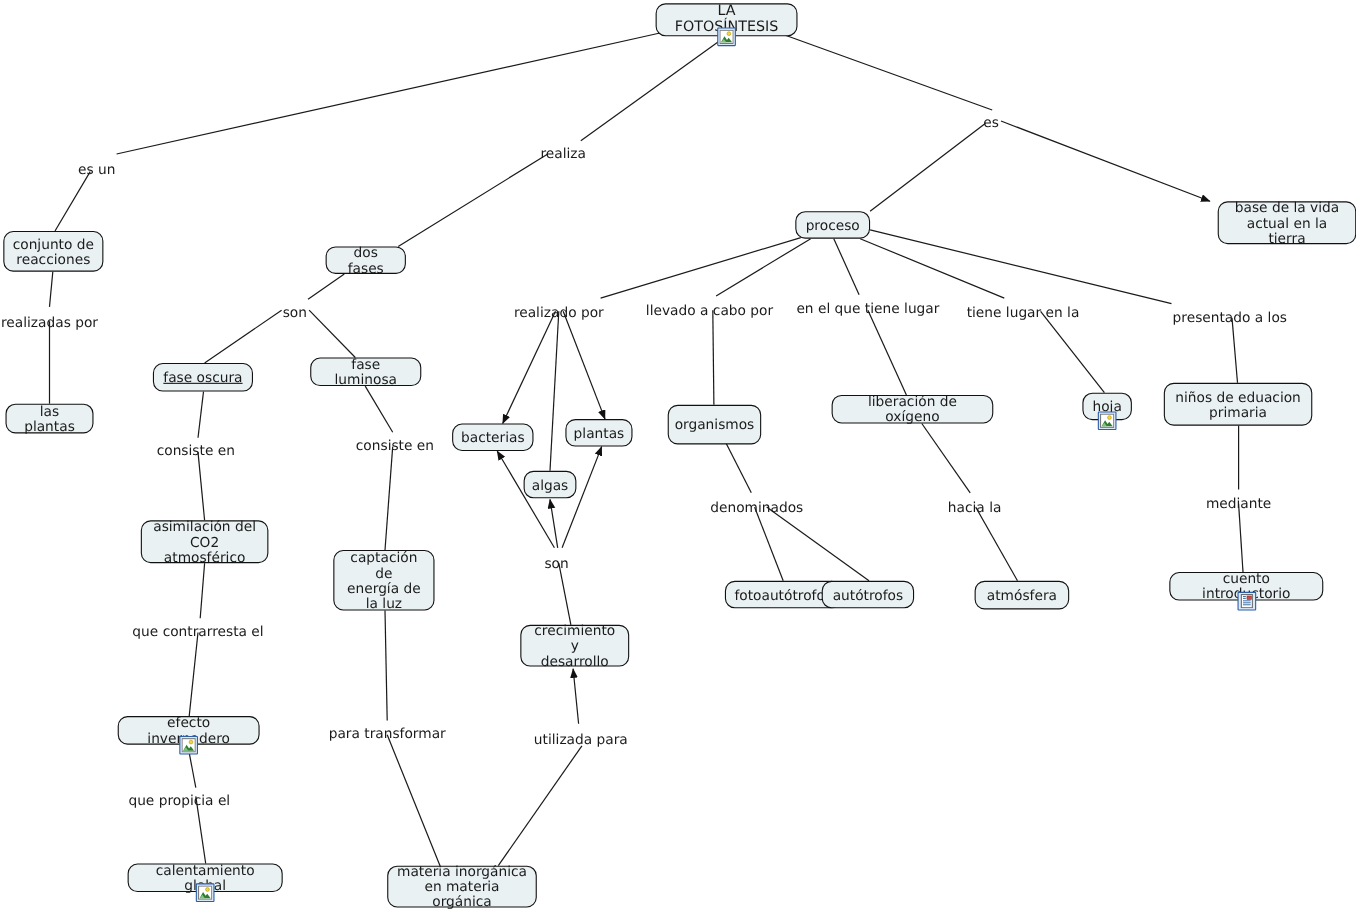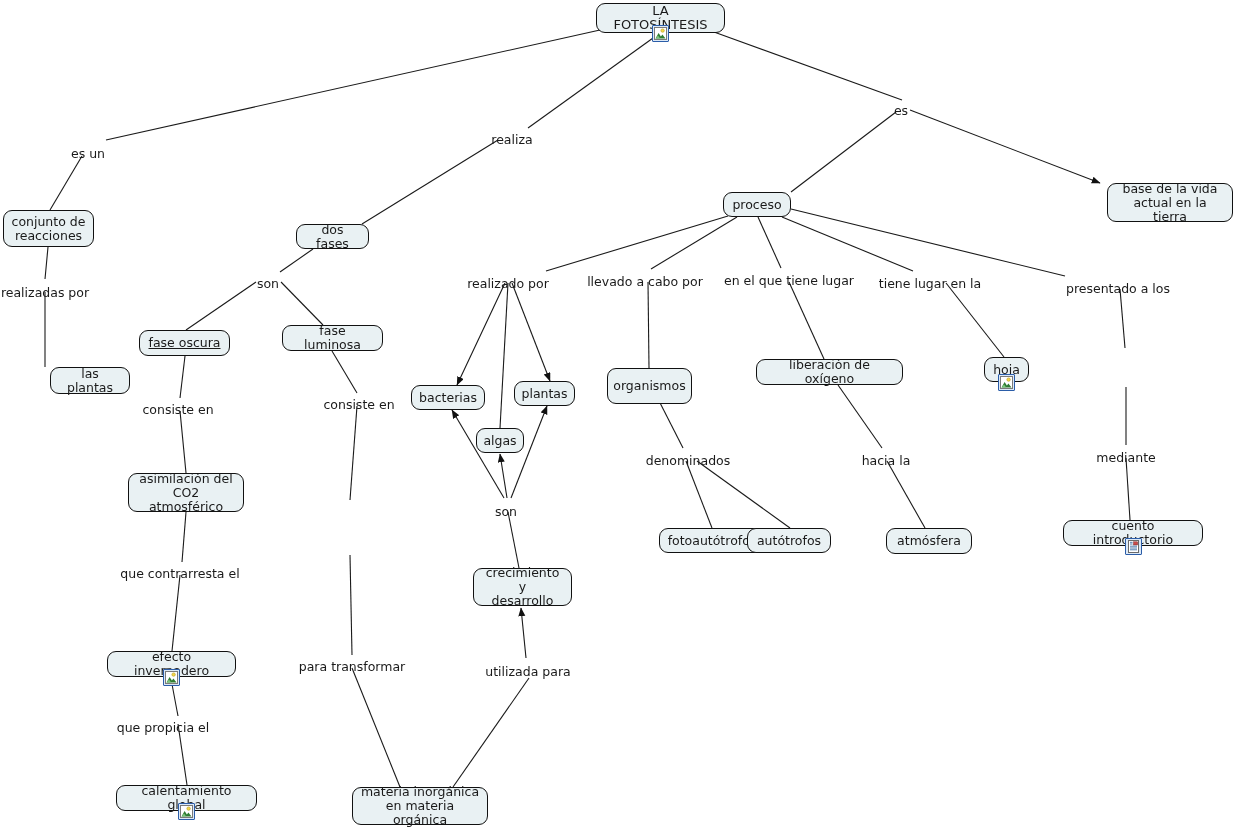--- a/index.html
+++ b/index.html
@@ -137,21 +137,21 @@
     <div class="res-icon" style="position: absolute; left: 652px; top: 25px;">
       <svg width="13" height="13" viewBox="0 0 13 13">
         <rect x="0.5" y="0.5" width="12" height="12" fill="#ffffff" stroke="#7a7a7a" stroke-width="1"></rect>
         <circle cx="8.6" cy="3.6" r="1.7" fill="#f4d64b" stroke="#b99c16" stroke-width="0.6"></circle>
         <path d="M1.5 11.5 L4.6 6.0 L6.9 9.4 L8.4 7.4 L11.5 11.5 Z" fill="#2f7d32"></path>
         <path d="M1.5 11.5 L4.0 8.4 L6.2 11.5 Z" fill="#7cc47f"></path>
       </svg>
     </div>
     <div class="node" style="left: 3px; top: 210px; width: 91px; height: 37px;"><span>conjunto de
 reacciones</span></div>
-    <div class="node" style="left: 5px; top: 367px; width: 80px; height: 27px; margin-left: 45px;"><span>las plantas</span></div>
+    <div class="node" style="left: 5px; top: 367px; width: 80px; height: 27px;"><span>las plantas</span></div>
     <div class="node" style="left: 296px; top: 224px; width: 73px; height: 25px;"><span>dos fases</span></div>
     <div class="node" style="left: 139px; top: 330px; width: 91px; height: 26px; text-decoration: underline;"><span>fase oscura</span></div>
     <div class="node" style="left: 282px; top: 325px; width: 101px; height: 26px;"><span>fase luminosa</span></div>
     <div class="node" style="left: 128px; top: 473px; width: 116px; height: 39px;"><span>asimilación del
 CO2 atmosférico</span></div>
     <div class="node" style="left: 107px; top: 651px; width: 129px; height: 26px;"><span>efecto invernadero</span></div>
     <div class="res-icon" style="position: absolute; left: 163px; top: 669px;">
       <svg width="13" height="13" viewBox="0 0 13 13">
         <rect x="0.5" y="0.5" width="12" height="12" fill="#ffffff" stroke="#7a7a7a" stroke-width="1"></rect>
         <circle cx="8.6" cy="3.6" r="1.7" fill="#f4d64b" stroke="#b99c16" stroke-width="0.6"></circle>
@@ -161,20 +161,23 @@
     </div>
     <div class="node" style="left: 116px; top: 785px; width: 141px; height: 26px;"><span>calentamiento global</span></div>
     <div class="res-icon" style="position: absolute; left: 178px; top: 803px;">
       <svg width="13" height="13" viewBox="0 0 13 13">
         <rect x="0.5" y="0.5" width="12" height="12" fill="#ffffff" stroke="#7a7a7a" stroke-width="1"></rect>
         <circle cx="8.6" cy="3.6" r="1.7" fill="#f4d64b" stroke="#b99c16" stroke-width="0.6"></circle>
         <path d="M1.5 11.5 L4.6 6.0 L6.9 9.4 L8.4 7.4 L11.5 11.5 Z" fill="#2f7d32"></path>
         <path d="M1.5 11.5 L4.0 8.4 L6.2 11.5 Z" fill="#7cc47f"></path>
       </svg>
     </div>
+    <div class="node" style="left: 303px; top: 500px; width: 92px; height: 55px;"><span>captación de
+energía de
+la luz</span></div>
     <div class="node" style="left: 352px; top: 787px; width: 136px; height: 38px;"><span>materia inorgánica
 en materia orgánica</span></div>
     <div class="node" style="left: 411px; top: 385px; width: 74px; height: 25px;"><span>bacterias</span></div>
     <div class="node" style="left: 476px; top: 428px; width: 48px; height: 25px;"><span>algas</span></div>
     <div class="node" style="left: 514px; top: 381px; width: 61px; height: 25px;"><span>plantas</span></div>
     <div class="node" style="left: 473px; top: 568px; width: 99px; height: 38px;"><span>crecimiento y
 desarrollo</span></div>
     <div class="node" style="left: 723px; top: 192px; width: 68px; height: 25px;"><span>proceso</span></div>
     <div class="node" style="left: 607px; top: 368px; width: 85px; height: 36px;"><span>organismos</span></div>
     <div class="node" style="left: 659px; top: 528px; width: 106px; height: 25px;"><span>fotoautótrofos</span></div>
@@ -183,20 +186,22 @@
     <div class="node" style="left: 886px; top: 528px; width: 86px; height: 26px;"><span>atmósfera</span></div>
     <div class="node" style="left: 984px; top: 357px; width: 45px; height: 25px;"><span>hoja</span></div>
     <div class="res-icon" style="position: absolute; left: 998px; top: 374px;">
       <svg width="13" height="13" viewBox="0 0 13 13">
         <rect x="0.5" y="0.5" width="12" height="12" fill="#ffffff" stroke="#7a7a7a" stroke-width="1"></rect>
         <circle cx="8.6" cy="3.6" r="1.7" fill="#f4d64b" stroke="#b99c16" stroke-width="0.6"></circle>
         <path d="M1.5 11.5 L4.6 6.0 L6.9 9.4 L8.4 7.4 L11.5 11.5 Z" fill="#2f7d32"></path>
         <path d="M1.5 11.5 L4.0 8.4 L6.2 11.5 Z" fill="#7cc47f"></path>
       </svg>
     </div>
+    <div class="node" style="left: 1058px; top: 348px; width: 135px; height: 39px;"><span>niños de eduacion
+primaria</span></div>
     <div class="node" style="left: 1063px; top: 520px; width: 140px; height: 26px;"><span>cuento introductorio</span></div>
     <div class="res-icon" style="position: absolute; left: 1124.5px; top: 538px;">
       <svg width="13" height="13" viewBox="0 0 13 13">
         <rect x="1.5" y="0.5" width="10" height="12" fill="#ffffff" stroke="#6a6a6a" stroke-width="1"></rect>
         <rect x="6.6" y="1.8" width="4.0" height="3.2" fill="#c94b4b" stroke="#7a2b2b" stroke-width="0.5"></rect>
         <line x1="3.0" y1="2.3" x2="5.6" y2="2.3" stroke="#3a6ea5" stroke-width="0.9"></line>
         <line x1="3.0" y1="4.0" x2="5.6" y2="4.0" stroke="#3a6ea5" stroke-width="0.9"></line>
         <line x1="3.0" y1="6.2" x2="10.0" y2="6.2" stroke="#3a6ea5" stroke-width="0.9"></line>
         <line x1="3.0" y1="8.0" x2="10.0" y2="8.0" stroke="#3a6ea5" stroke-width="0.9"></line>
         <line x1="3.0" y1="9.8" x2="10.0" y2="9.8" stroke="#3a6ea5" stroke-width="0.9"></line>

